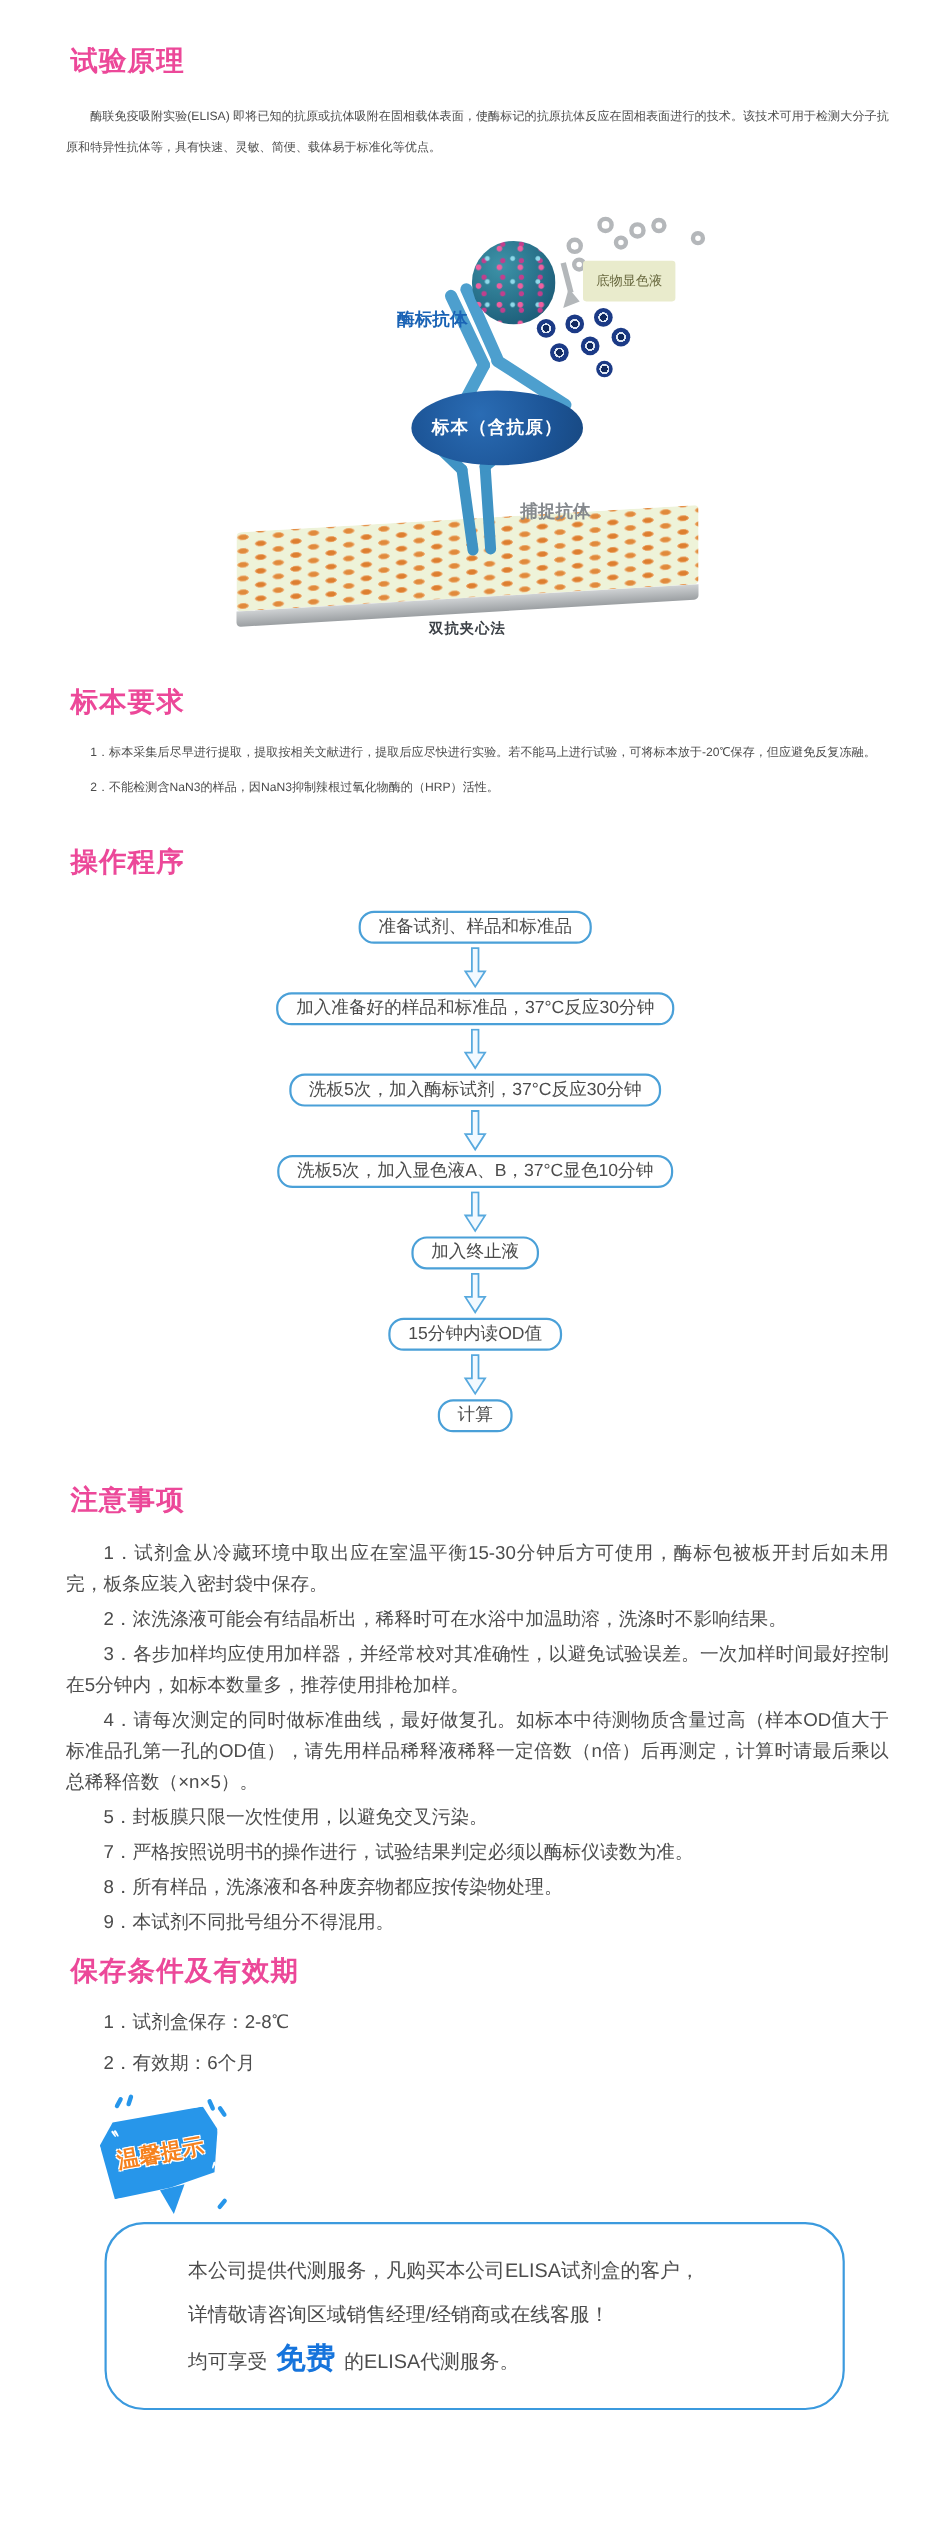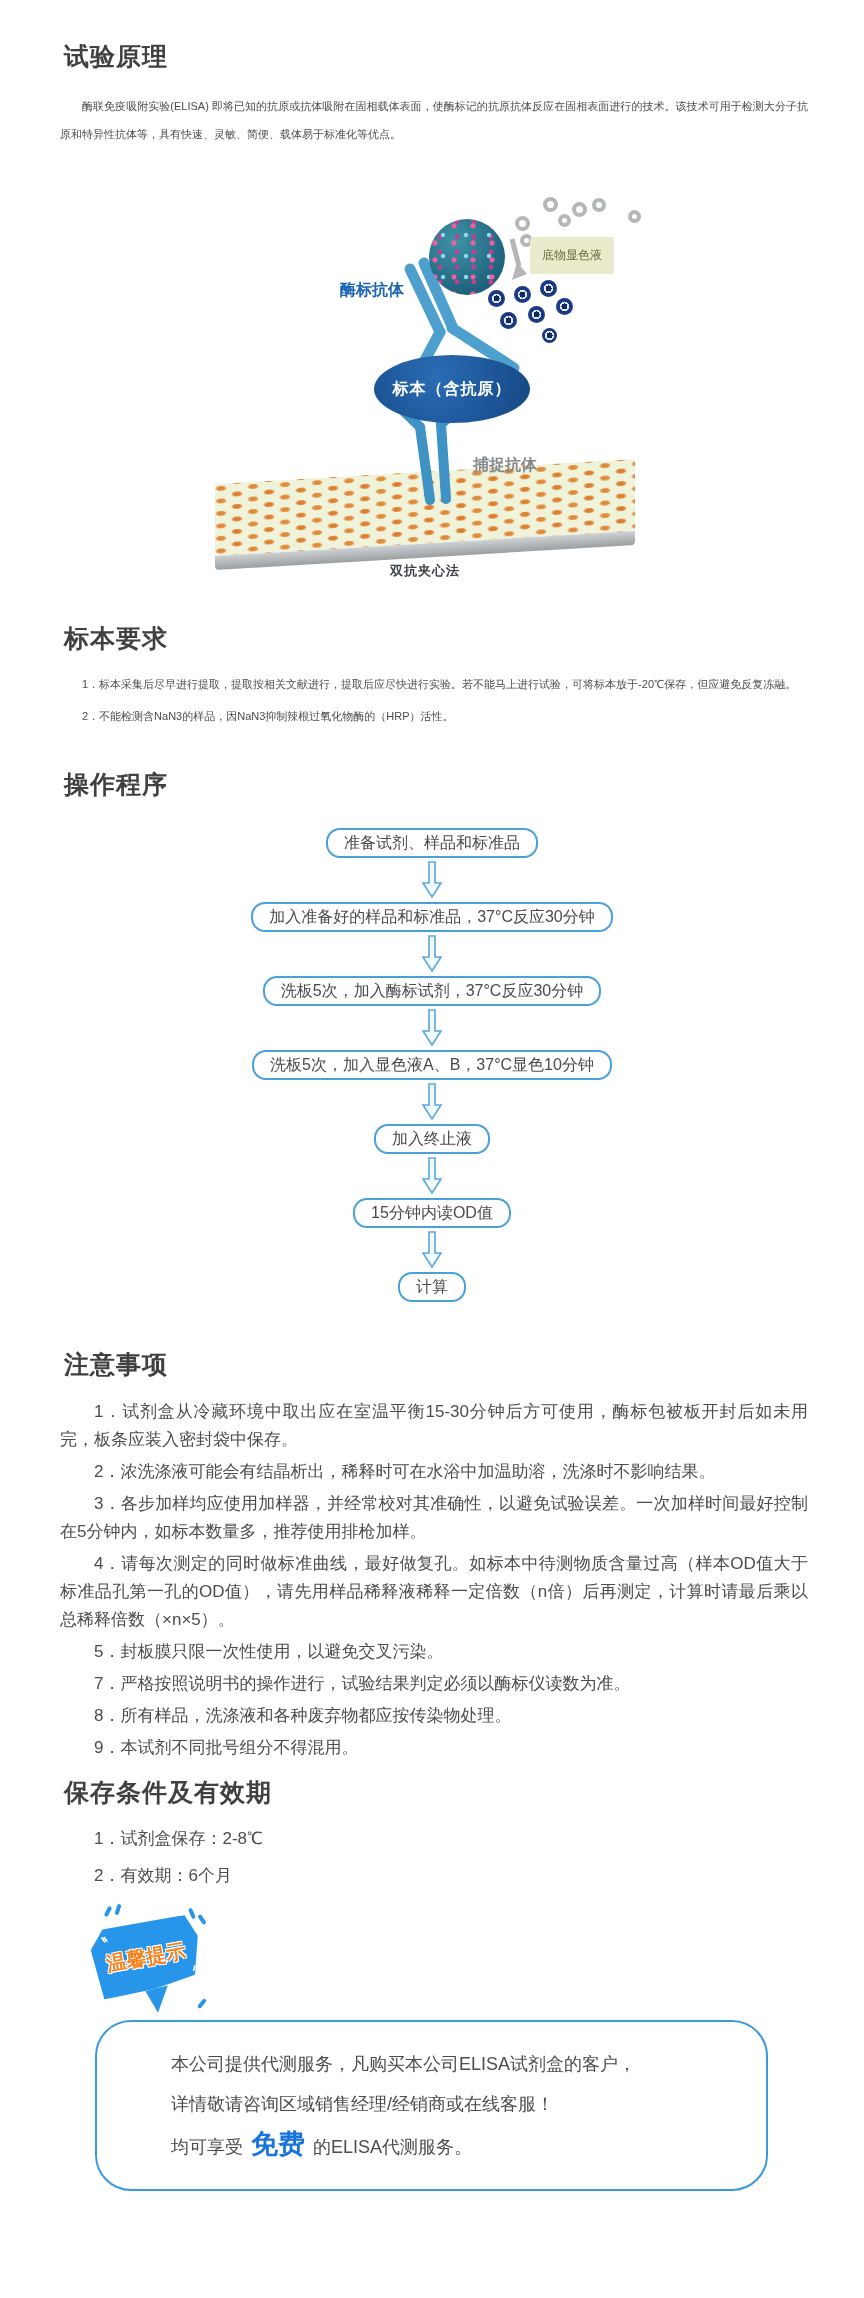--- a/index.html
+++ b/index.html
@@ -4,21 +4,21 @@
 <style>
   html,body { margin:0; padding:0; background:#fff; }
   .page {
     position:relative; width:864px; height:2298px; margin:0 auto;
     background:#ffffff; overflow:hidden;
     font-family:"Liberation Sans", sans-serif; color:#4c4c4c;
   }
   
   .sec-h {
     font-family:"Liberation Serif", serif;
-    font-weight:bold; color:#404040; font-size:25px; line-height:34px;
+    font-weight:bold; color:#ec4899; font-size:25px; line-height:34px;
     margin:0 14px 0 64px; letter-spacing:1px;
   }
   .mt-top { padding-top:40px; }
   
   .para {
     font-size:11px; line-height:28px; color:#4c4c4c;
     margin:0 56px 4px 60px; text-indent:2em; text-align:justify;
   }
   
   .diagram { position:relative; width:864px; height:440px; margin-top:2px; }
@@ -39,21 +39,21 @@
   .bdot {
     position:absolute; width:17px; height:17px; border-radius:50%;
     background:radial-gradient(circle, #11295e 0 3px, #dfe7f2 3px 4.5px, #1b3a86 4.6px 100%);
   }
   .substrate-label {
     position:absolute; left:530px; top:85px; width:84px; height:37px;
     background:#e9ebcc; border-radius:3px; color:#6a6a40; font-size:12px;
     display:flex; align-items:center; justify-content:center; text-align:center;
   }
   .lbl-enzyme {
-    position:absolute; left:340px; top:128px; color:#1a63b5;
+    position:absolute; left:361px; top:128px; color:#1a63b5;
     font-size:16px; font-weight:bold;
   }
   .lbl-capture {
     position:absolute; left:473px; top:303px; color:#85898d;
     font-size:16px; font-weight:bold;
   }
   .specimen-ellipse {
     position:absolute; left:374px; top:203px; width:156px; height:68px; border-radius:50%;
     background:radial-gradient(circle at 40% 32%, #2a6cb4, #1c5496 62%, #17477f);
     display:flex; align-items:center; justify-content:center;

